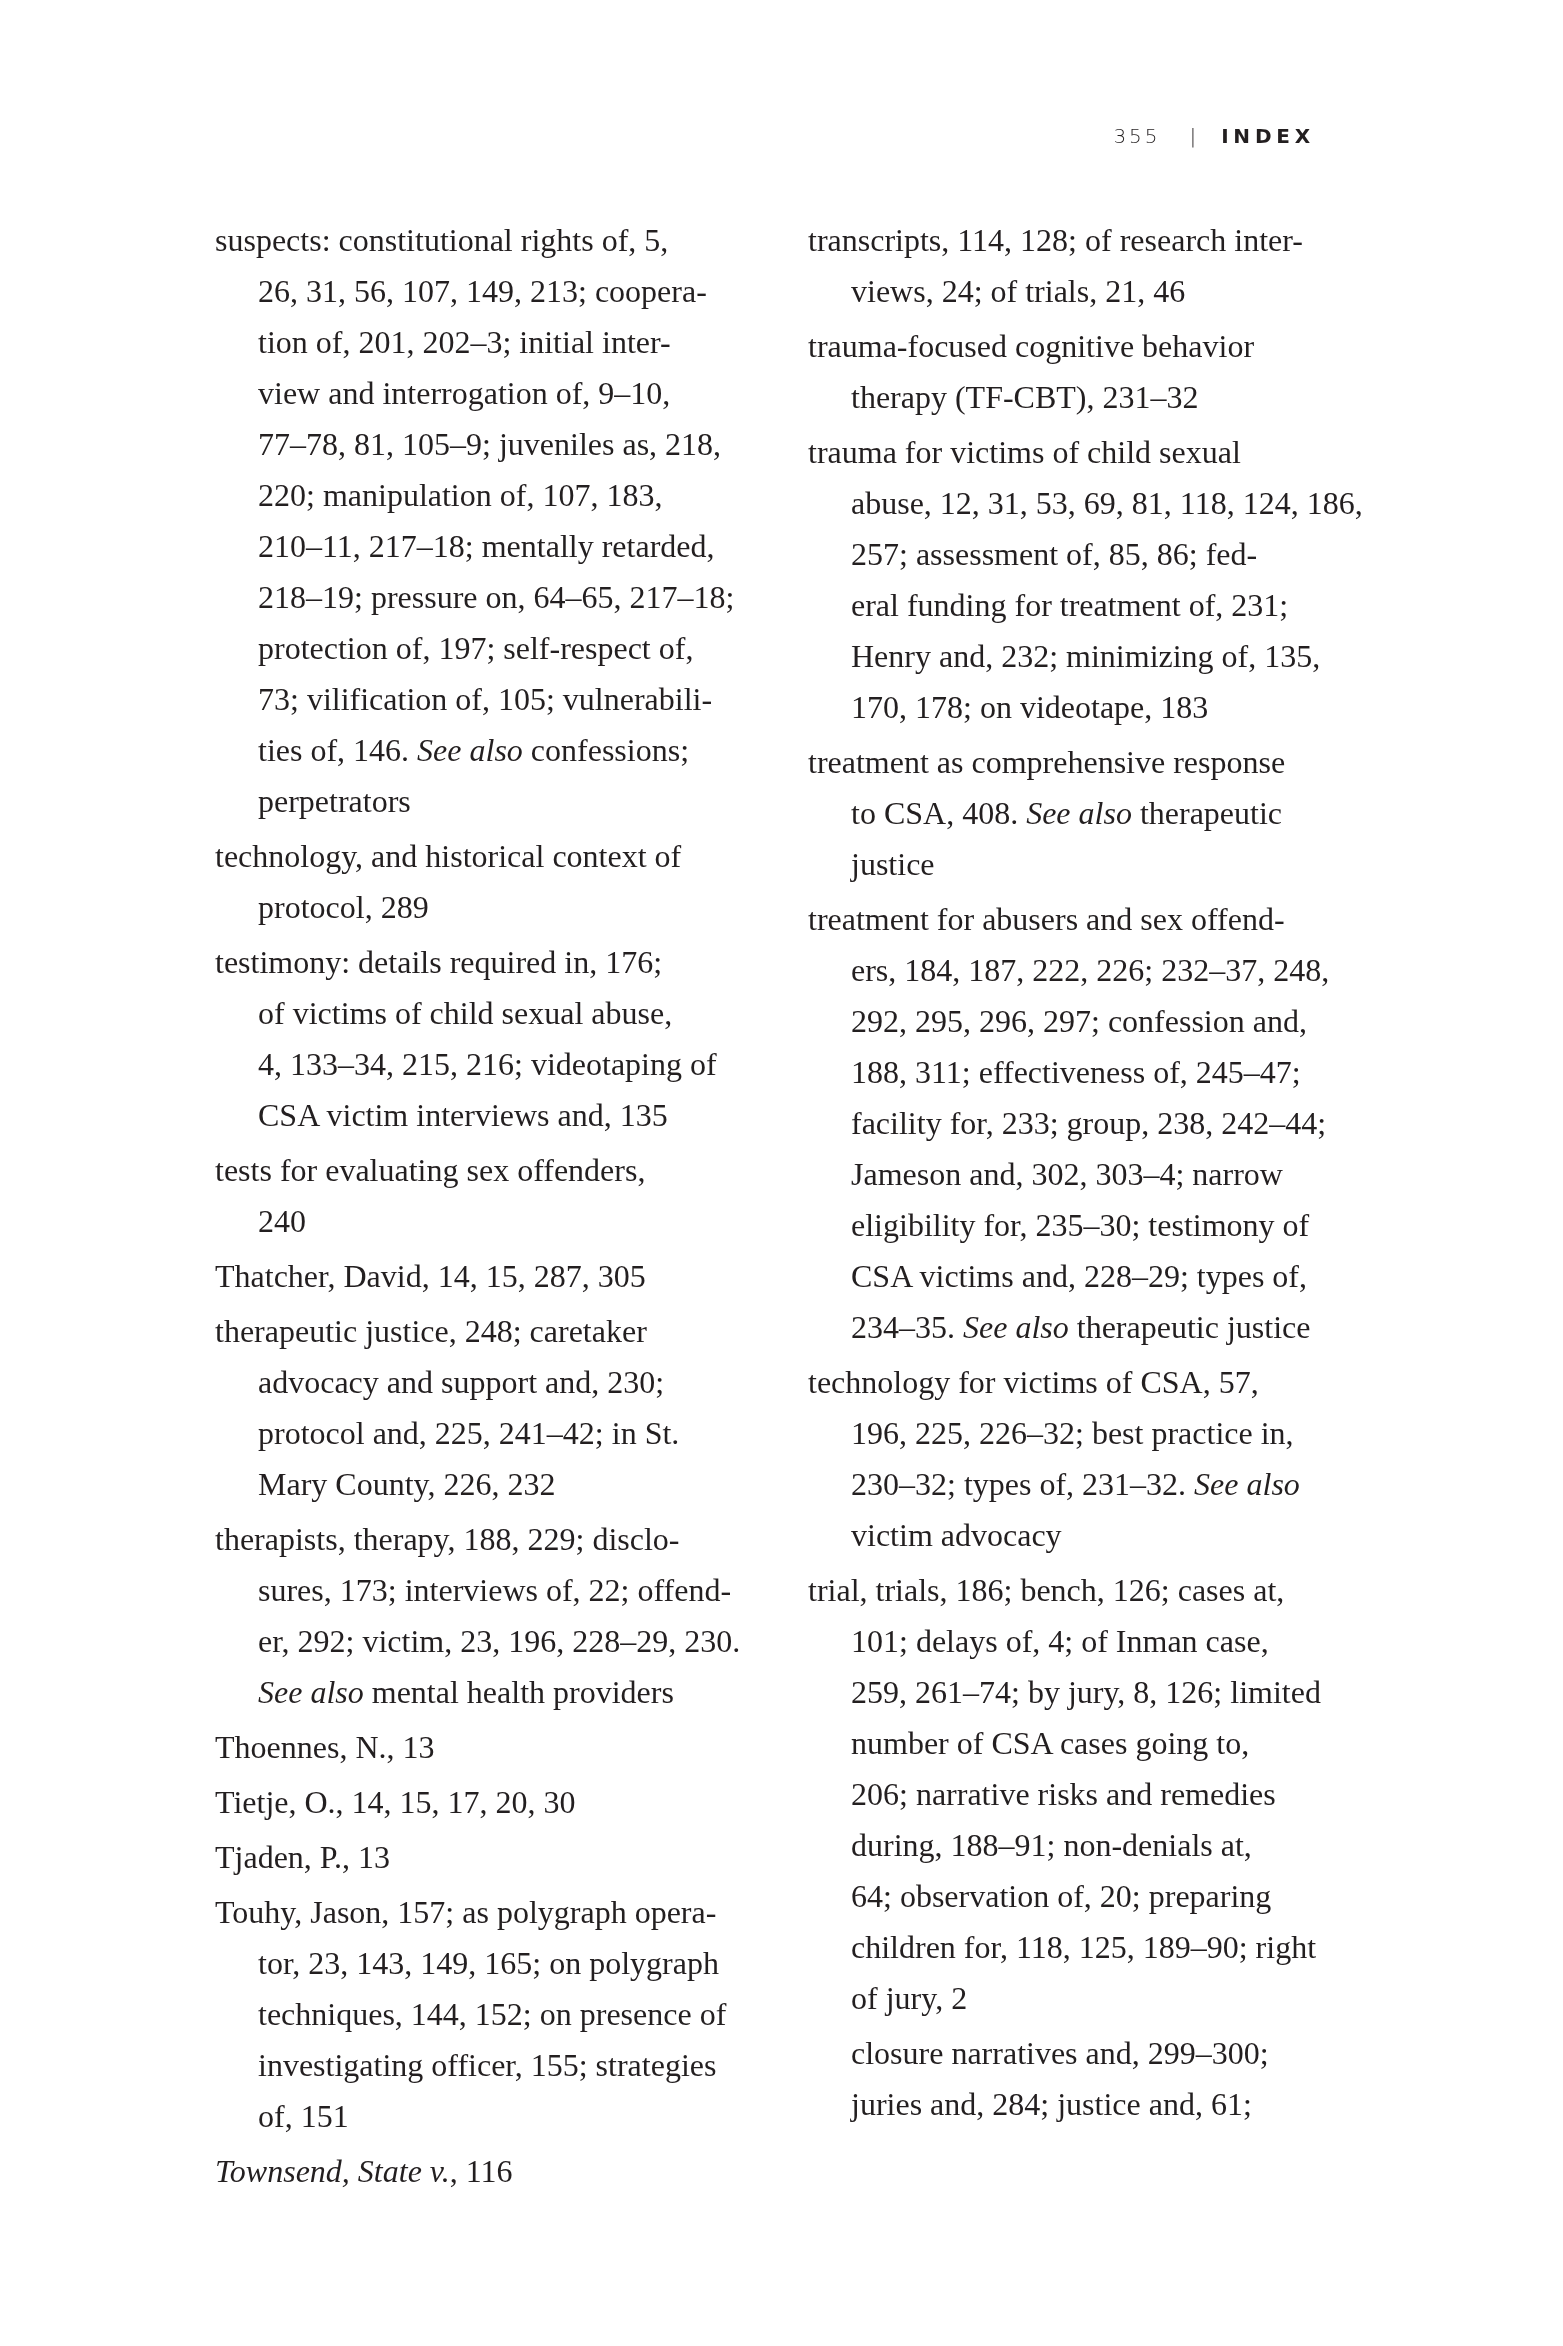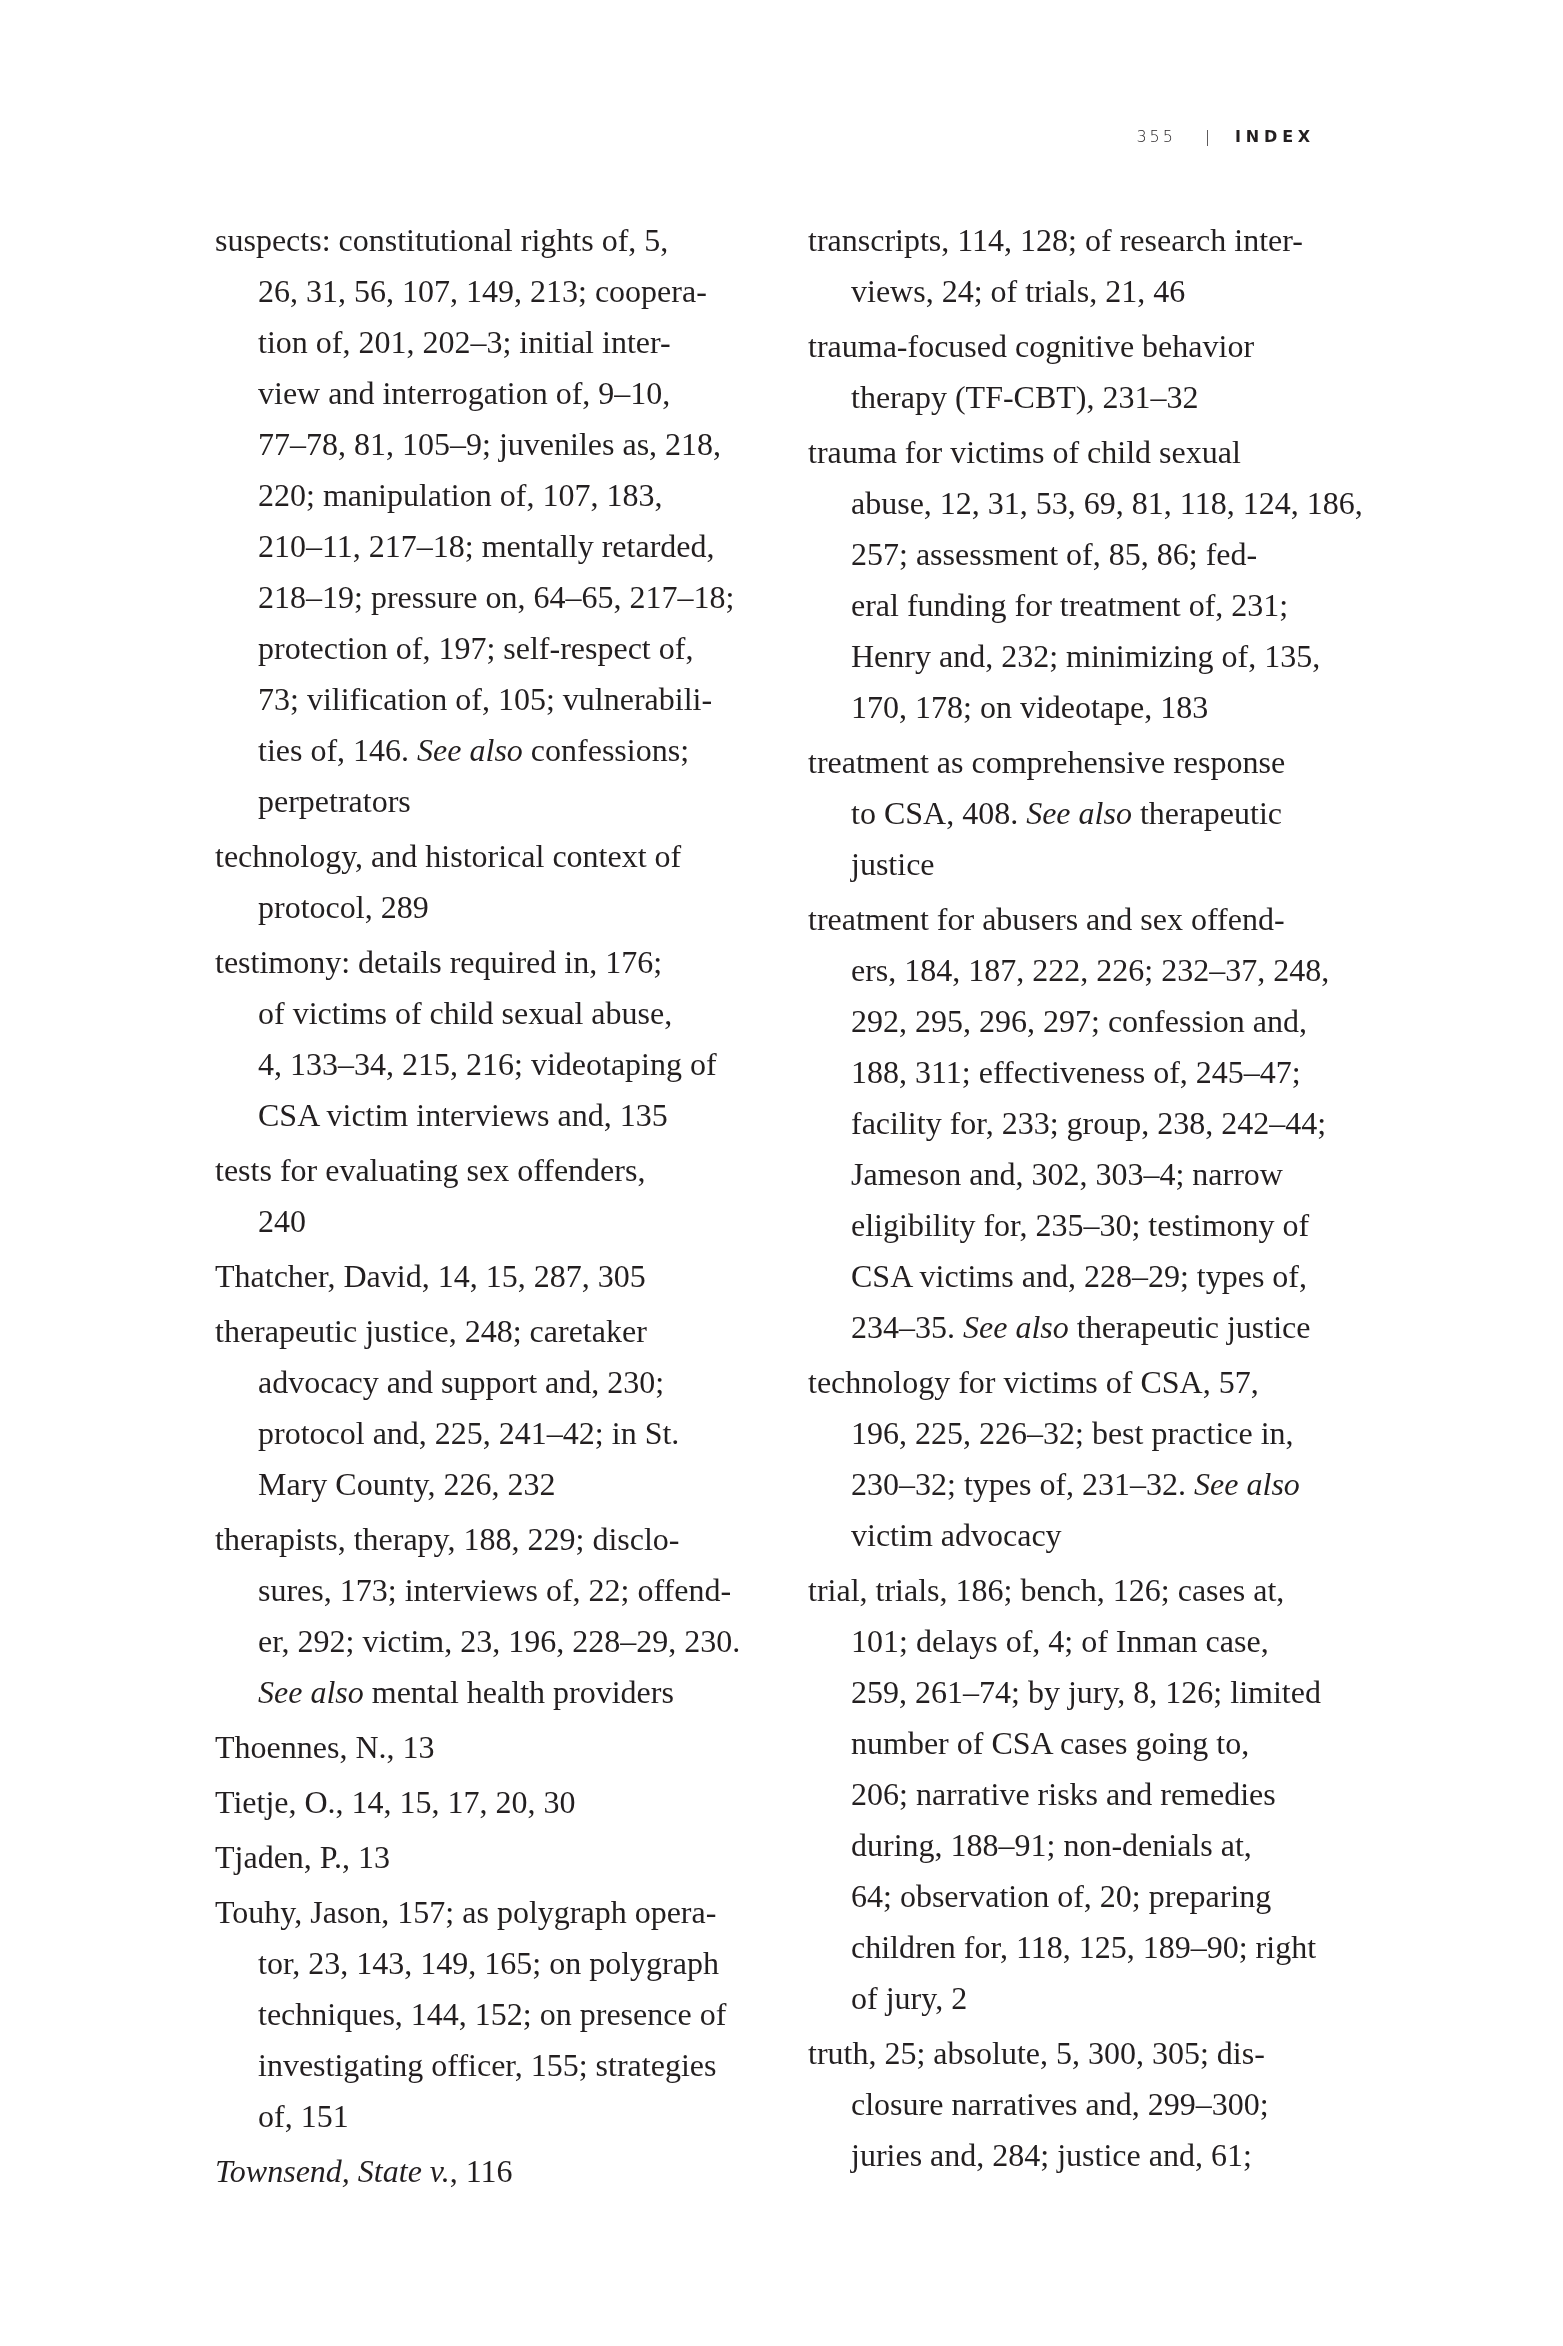--- a/index.html
+++ b/index.html
@@ -1,20 +1,20 @@
 <!DOCTYPE html>
 <html><head>
 <meta charset="utf-8">
 <style>
   html, body { margin: 0; padding: 0; background: #ffffff; }
   body { width: 1563px; height: 2347px; position: relative; overflow: hidden;
          font-family: "Liberation Serif", "DejaVu Serif", serif; color: #231f20; }
   .running-head { position: absolute; top: 117px; right: 248px; height: 38px;
                   display: flex; align-items: center;
-                  font-family: "DejaVu Sans", "Liberation Sans", sans-serif; font-size: 16px; color: #231f20; }
+                  font-family: "DejaVu Sans", "Liberation Sans", sans-serif; font-size: 20px; color: #231f20; }
   .folio { letter-spacing: 2.9px; font-weight: 300; }
   .sep { margin: 0 25px 0 29px; font-weight: 300; }
   .section { font-weight: bold; letter-spacing: 4.8px; }
   .column { position: absolute; top: 211px; width: 557px; }
   .col-left { left: 211px; }
   .col-right { left: 804px; }
   .entry { margin: 4px; }
   .line { display: block; height: 51px; line-height: 51px; font-size: 32px; white-space: nowrap; }
   .line.sub { padding-left: 43px; }
   .it { font-style: italic; text-align: center; }
@@ -136,18 +136,17 @@
       <span class="line sub"><span>101; delays of, 4; of Inman case,</span></span>
       <span class="line sub"><span>259, 261–74; by jury, 8, 126; limited</span></span>
       <span class="line sub"><span>number of CSA cases going to,</span></span>
       <span class="line sub"><span>206; narrative risks and remedies</span></span>
       <span class="line sub"><span>during, 188–91; non-denials at,</span></span>
       <span class="line sub"><span>64; observation of, 20; preparing</span></span>
       <span class="line sub"><span>children for, 118, 125, 189–90; right</span></span>
       <span class="line sub"><span>of jury, 2</span></span>
     </div>
     <div class="entry">
-      <span class="line"><span>truth, 25; absolute, 5, 300, 305; dis-</span></span>
       <span class="line sub"><span>closure narratives and, 299–300;</span></span>
       <span class="line sub"><span>juries and, 284; justice and, 61;</span></span>
     </div>
   </div>
 
 
 </body></html>

